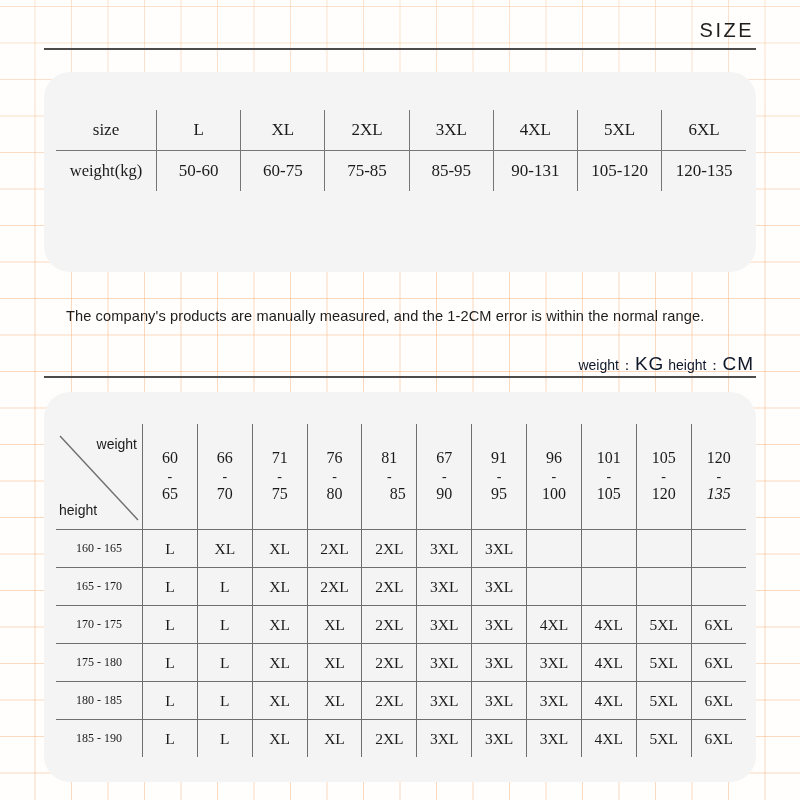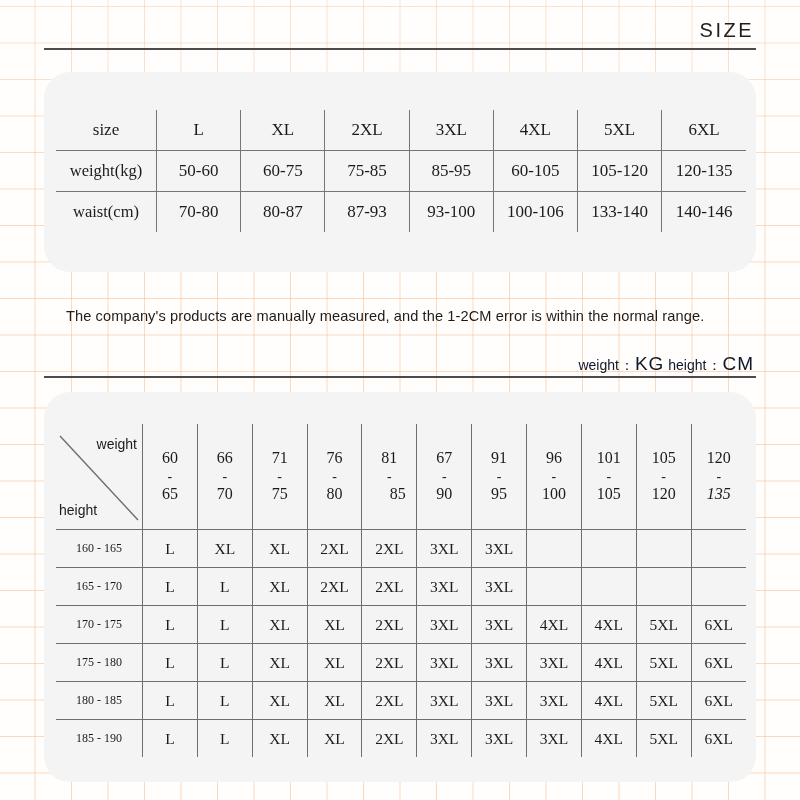--- a/index.html
+++ b/index.html
@@ -258,33 +258,23 @@
           <td>4XL</td>
           <td>5XL</td>
           <td>6XL</td>
         </tr>
         <tr>
           <td class="rowlab">weight(kg)</td>
           <td>50-60</td>
           <td>60-75</td>
           <td>75-85</td>
           <td>85-95</td>
-          <td>60-105</td>
+          <td>90-131</td>
           <td>105-120</td>
           <td>120-135</td>
-        </tr>
-        <tr>
-          <td class="rowlab">waist(cm)</td>
-          <td>70-80</td>
-          <td>80-87</td>
-          <td>87-93</td>
-          <td>93-100</td>
-          <td>100-106</td>
-          <td>133-140</td>
-          <td>140-146</td>
         </tr>
       </tbody>
   </table>
 
   <div class="note">The company's products are manually measured, and the 1-2CM error is within the normal range.</div>
 
   <div class="units-header">
     <div class="units">
       <span>weight</span><span class="sep">：</span><span class="big">KG</span>
       <span>height</span><span class="sep">：</span><span class="big">CM</span>

